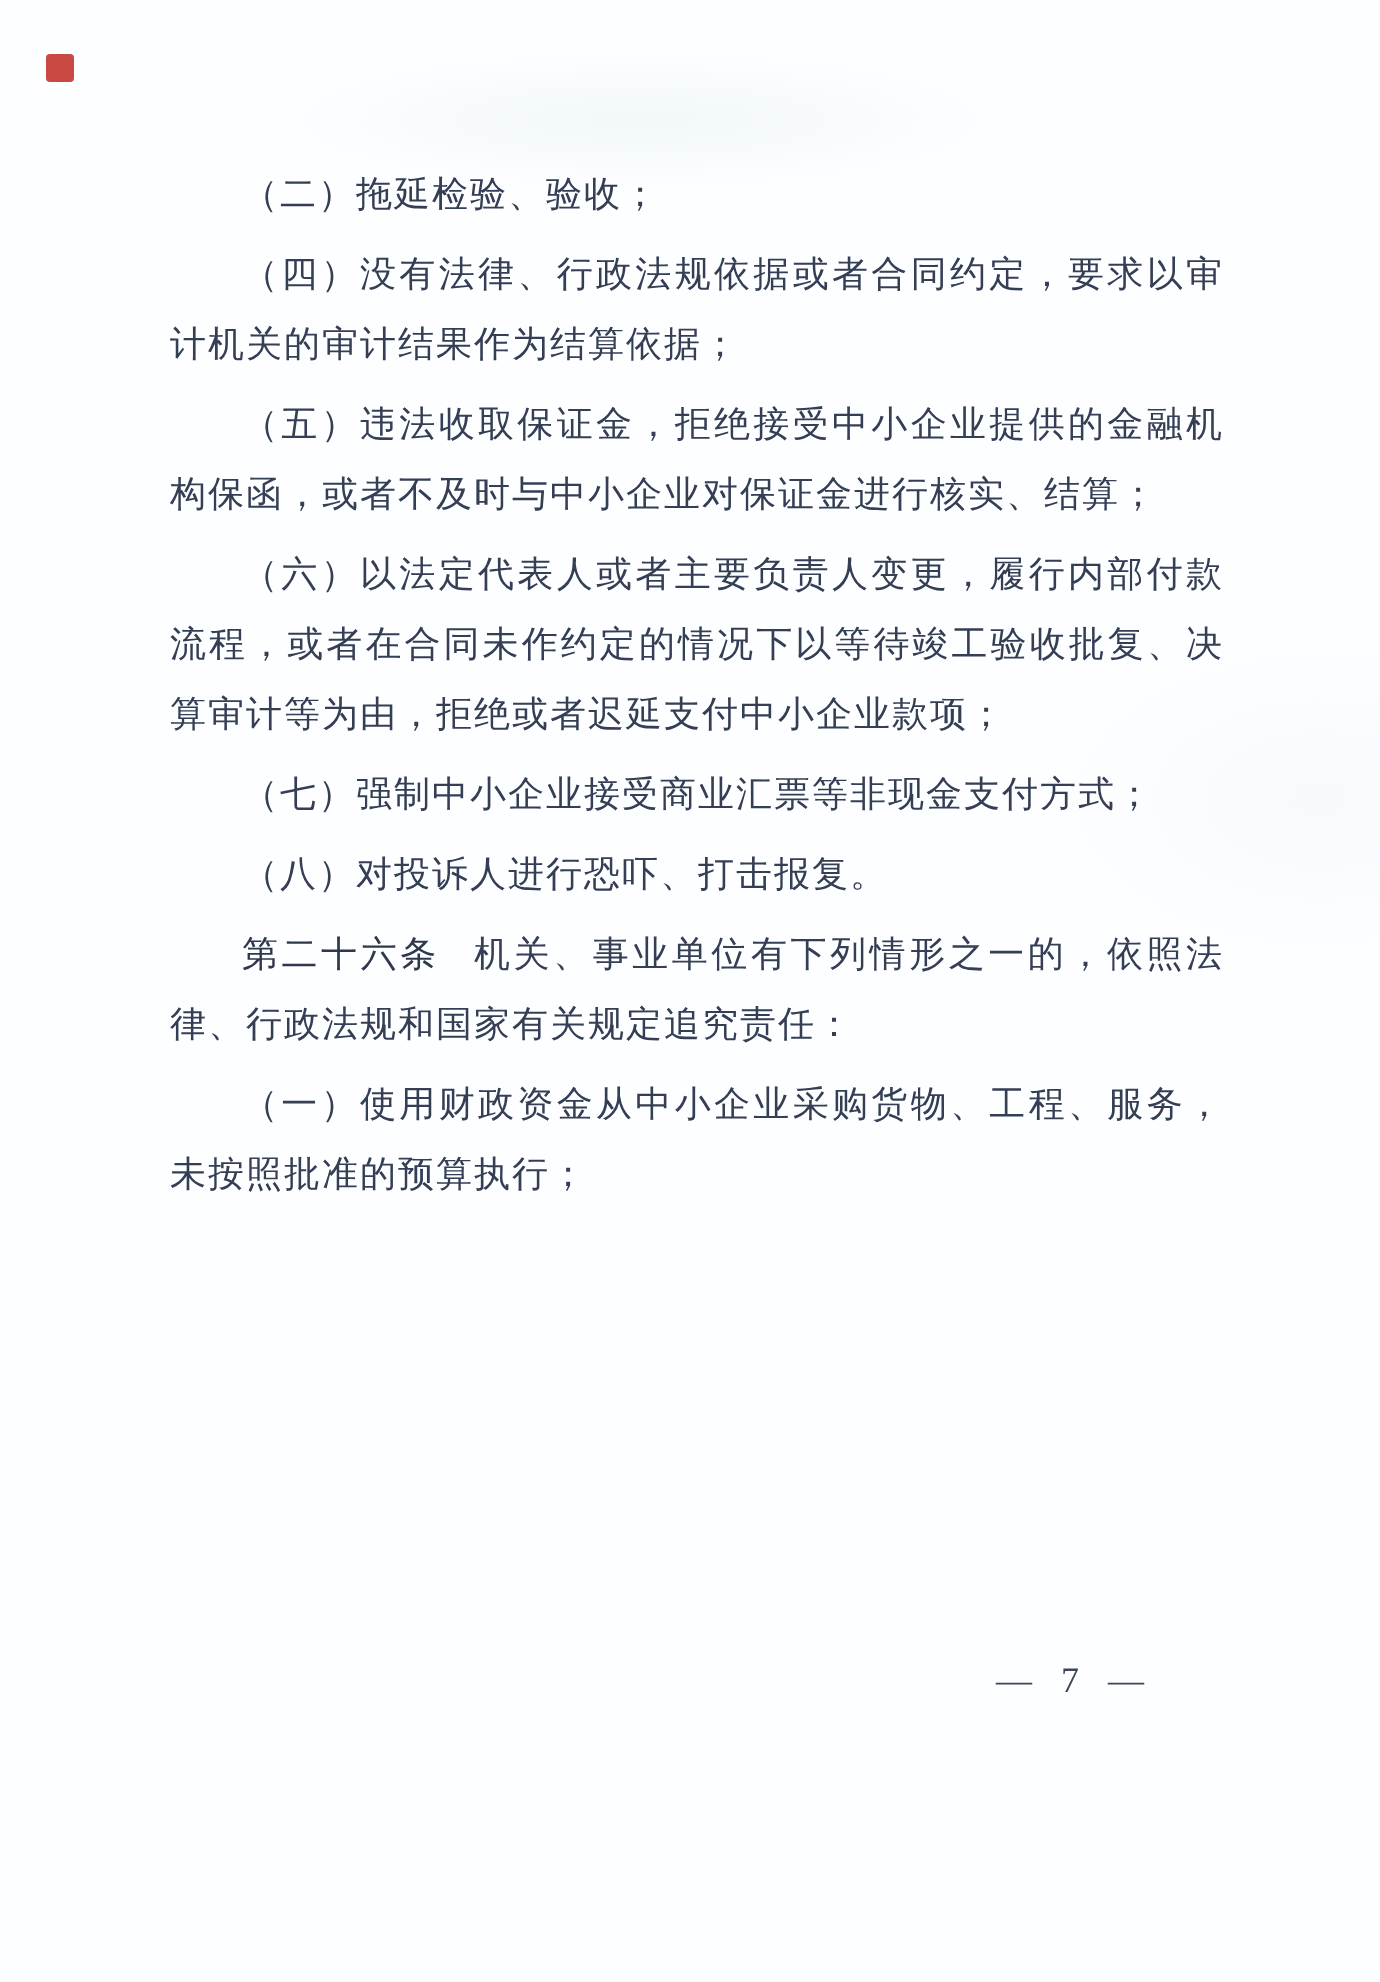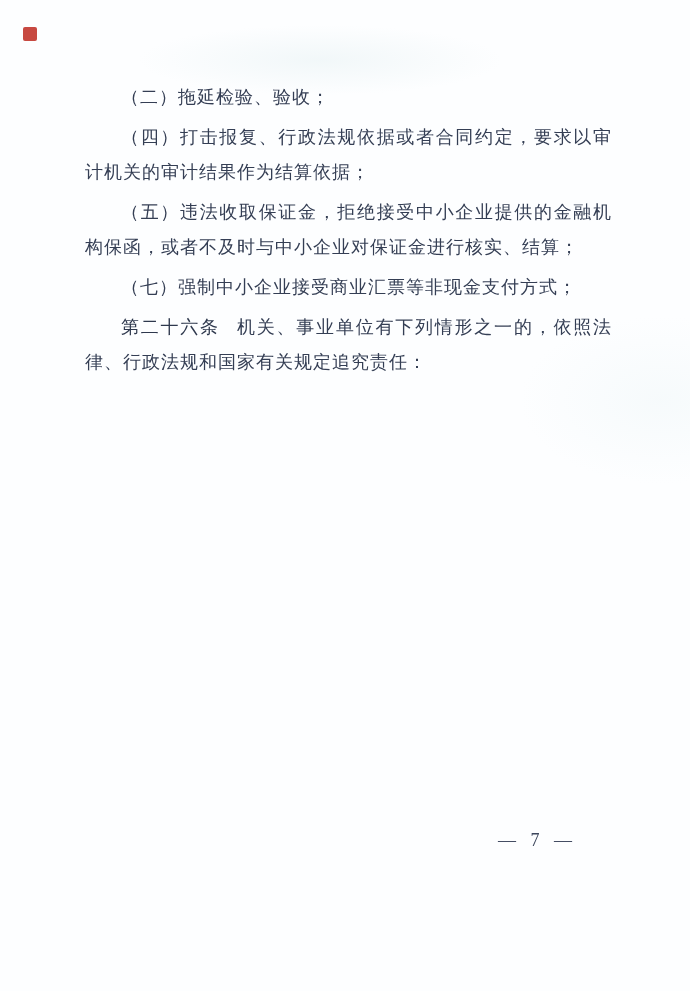--- a/index.html
+++ b/index.html
@@ -66,21 +66,24 @@
 </style>
 </head>
 <body>
 
 <div class="page">
 
   <div class="stamp"></div>
 
   <div class="content">
     <p><span>（二）拖延检验、验收；</span></p>
-    <p><span>（四）打击报复、行政法规依据或者合同约定，要求以审计机关的审计结果作为结算依据；</span></p>
+    <p><span>（四）没有法律、行政法规依据或者合同约定，要求以审计机关的审计结果作为结算依据；</span></p>
     <p><span>（五）违法收取保证金，拒绝接受中小企业提供的金融机构保函，或者不及时与中小企业对保证金进行核实、结算；</span></p>
+    <p><span>（六）以法定代表人或者主要负责人变更，履行内部付款流程，或者在合同未作约定的情况下以等待竣工验收批复、决算审计等为由，拒绝或者迟延支付中小企业款项；</span></p>
     <p><span>（七）强制中小企业接受商业汇票等非现金支付方式；</span></p>
+    <p><span>（八）对投诉人进行恐吓、打击报复。</span></p>
     <p><span class="lead">第二十六条</span><span>机关、事业单位有下列情形之一的，依照法律、行政法规和国家有关规定追究责任：</span></p>
+    <p><span>（一）使用财政资金从中小企业采购货物、工程、服务，未按照批准的预算执行；</span></p>
   </div>
 
   <div class="page-number">— 7 —</div>
 
 </div>
 
 </body></html>

